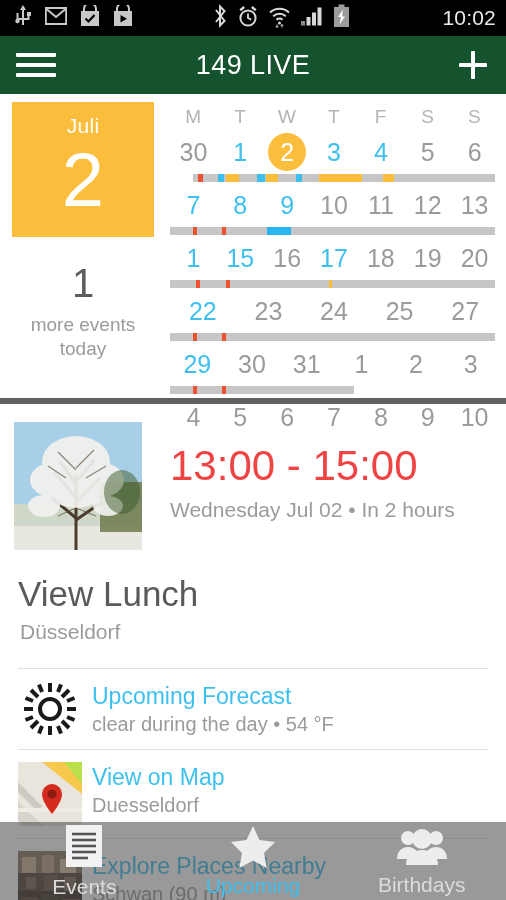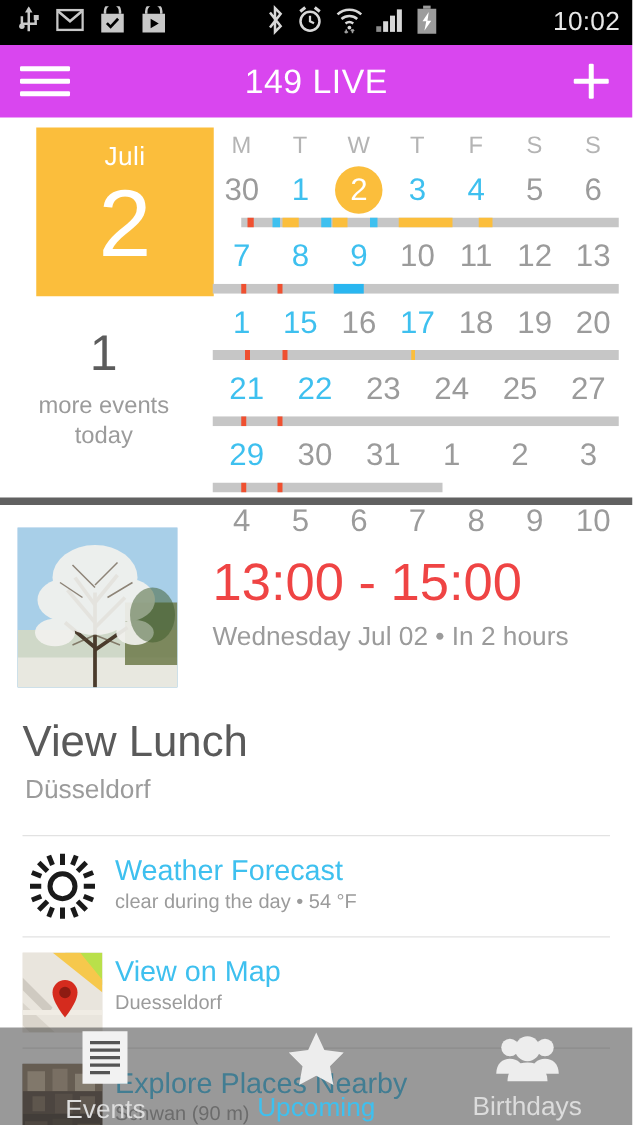--- a/index.html
+++ b/index.html
@@ -17,21 +17,21 @@
     display:flex; align-items:center; justify-content:space-between;
     padding:0 10px 0 14px;
   }
   .sb-left{ display:flex; align-items:center; gap:13px; }
   .sb-right{ display:flex; align-items:center; gap:9px; }
   .sb-icon{ display:block; }
   .sb-time{ color:#e8e8e8; font-size:21px; letter-spacing:.2px; margin-left:12px;}
 
   
   .appbar{
-    height:58px; background:#d946ef; display:flex; align-items:center;
+    height:58px; background:#14532d; display:flex; align-items:center;
     padding:0 16px; position:relative;
   }
   .hamburger{ width:40px; display:flex; flex-direction:column; gap:6px; cursor:pointer;}
   .hamburger i{ display:block; height:4px; background:#fff; border-radius:1px; }
   .appbar-title{
     position:absolute; left:0; right:0; text-align:center;
     color:#fff; font-size:27px; font-weight:400; letter-spacing:.4px;
     pointer-events:none;
   }
   .plus{
@@ -44,21 +44,20 @@
   .plus:after{ top:3px; bottom:3px; left:15px; width:4px; }
 
   
   .calwrap{ display:flex; padding:8px 0 0 0; height:300px; }
 
   .leftcol{ width:170px; padding-left:12px; padding-right:12px; }
   .daycard{
     background:#fbbe3c; width:142px; height:135px; color:#fff;
     display:flex; flex-direction:column; align-items:center; justify-content:flex-start;
     padding-top:12px;
-    margin-left:17px;
   }
   .daycard .mon{ font-size:21px; font-weight:300; letter-spacing:.3px; }
   .daycard .num{ font-size:76px; font-weight:300; line-height:.95; margin-top:6px; }
   .morecount{
     text-align:center; width:142px; margin-top:26px;
     font-size:40px; color:#5c5c5c; font-weight:300; line-height:1;
   }
   .moretext{
     text-align:center; width:142px; margin-top:10px;
     font-size:19px; color:#9b9b9b; font-weight:300; line-height:1.25;
@@ -99,21 +98,21 @@
 
   .evtitle{ font-size:35px; color:#5a5a5a; font-weight:300; padding:24px 0 0 18px; }
   .evloc{ font-size:21px; color:#9b9b9b; font-weight:300; padding:6px 4px 0 20px;}
 
   .hr{ height:1px; background:#e2e2e2; margin:24px 18px 0 18px; }
 
   .row{ display:flex; align-items:flex-start; padding:12px 0 12px 18px; }
   .row .ricon{ width:64px; flex:0 0 64px; display:flex; align-items:center; justify-content:center;}
   .row .rtext{ padding-left:10px; padding-top:2px;}
   .rtitle{ font-size:23px; color:#3ec0ef; font-weight:300; line-height:1.15;}
-  .rsub{ font-size:16px; color:#9b9b9b; font-weight:300; margin-top:4px;}
+  .rsub{ font-size:20px; color:#9b9b9b; font-weight:300; margin-top:4px;}
   .hr2{ height:1px; background:#e2e2e2; margin:0 18px; }
 
   .maptile{ width:64px; height:64px; position:relative; overflow:hidden; background:#e9e6de;}
   .phototile{ width:64px; height:64px; position:relative; overflow:hidden; background:#7a6a5c;}
 
   
   .navoverlay{
     position:absolute; left:0; right:0; bottom:0; height:78px;
     background:rgba(70,70,70,.55);
     display:flex; align-items:center;
@@ -285,21 +284,20 @@
           <div class="gcell">19</div>
           <div class="gcell">20</div>
         </div>
         <div class="bar">
           <div class="seg" style="left: 0%; width: 99%; background: rgb(198, 198, 198);"></div>
           <div class="seg" style="left: 8%; width: 1.2%; background: rgb(239, 80, 48);"></div>
           <div class="seg" style="left: 17%; width: 1.2%; background: rgb(239, 80, 48);"></div>
           <div class="seg" style="left: 48.5%; width: 1%; background: rgb(251, 190, 60);"></div>
         </div>
         <div class="gridrow">
-          <div class="gcell blue">21</div>
           <div class="gcell blue">22</div>
           <div class="gcell">23</div>
           <div class="gcell">24</div>
           <div class="gcell">25</div>
           <div class="gcell">27</div>
         </div>
         <div class="bar">
           <div class="seg" style="left: 0%; width: 99%; background: rgb(198, 198, 198);"></div>
           <div class="seg" style="left: 7%; width: 1.2%; background: rgb(239, 80, 48);"></div>
           <div class="seg" style="left: 16%; width: 1.2%; background: rgb(239, 80, 48);"></div>
@@ -393,21 +391,21 @@
           <line x1="39" y1="3.5" x2="36" y2="11"></line>
           <line x1="20" y1="45" x2="17" y2="52.5"></line>
           <line x1="3.5" y1="17" x2="11" y2="20"></line>
           <line x1="45" y1="36" x2="52.5" y2="39"></line>
           <line x1="3.5" y1="39" x2="11" y2="36"></line>
           <line x1="45" y1="20" x2="52.5" y2="17"></line>
         </g>
       </svg>
     </div>
     <div class="rtext">
-      <div class="rtitle">Weather Forecast</div>
+      <div class="rtitle">Upcoming Forecast</div>
       <div class="rsub">clear during the day • 54 °F</div>
     </div>
   </div>
 
   <div class="hr2"></div>
 
   <div class="row">
     <div class="ricon">
       <div class="maptile">
         <svg width="64" height="64" viewBox="0 0 64 64">

